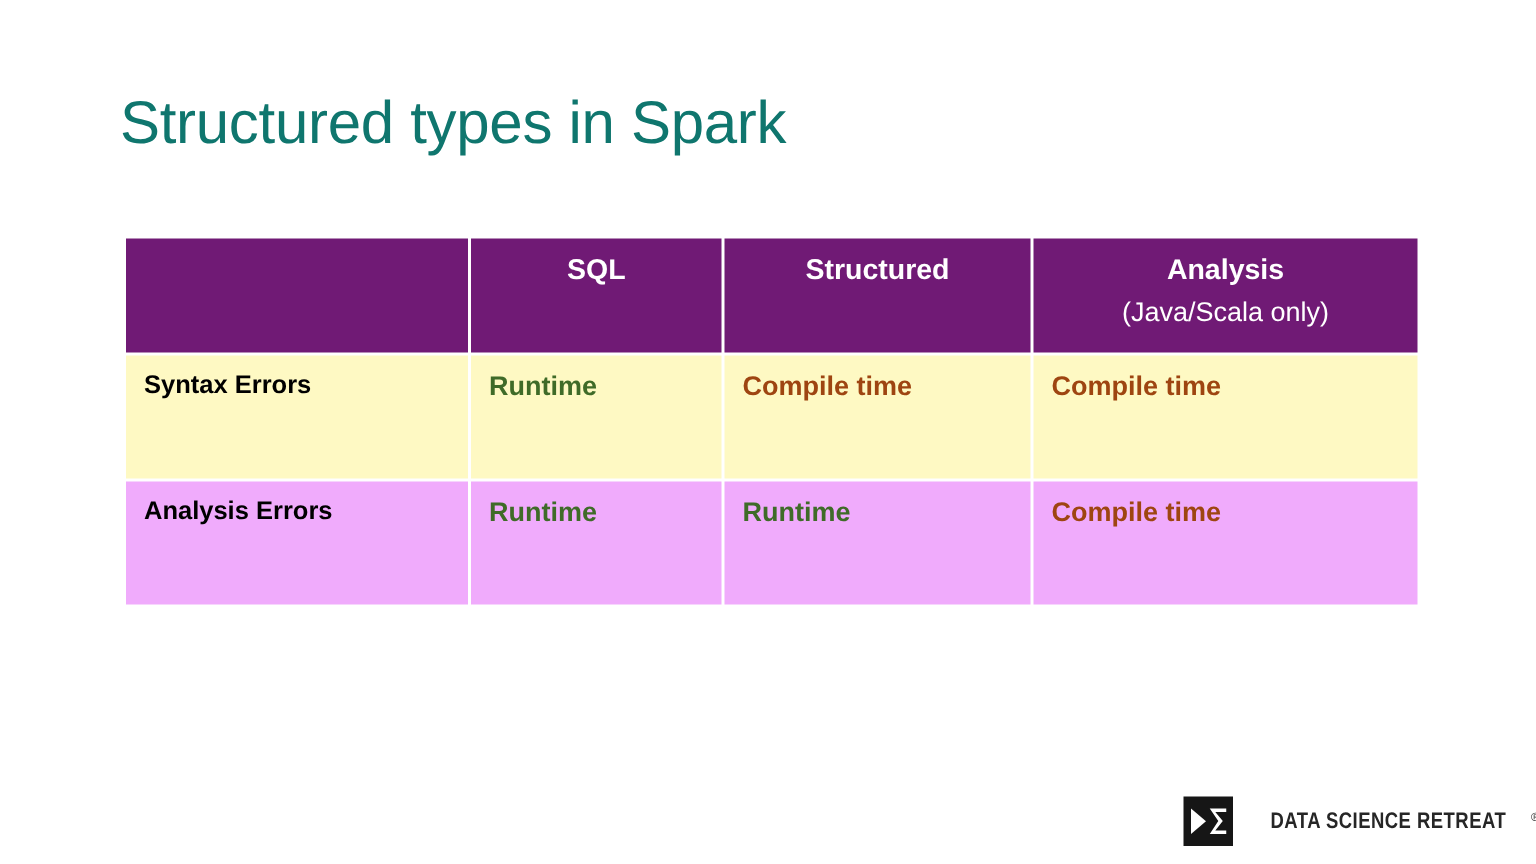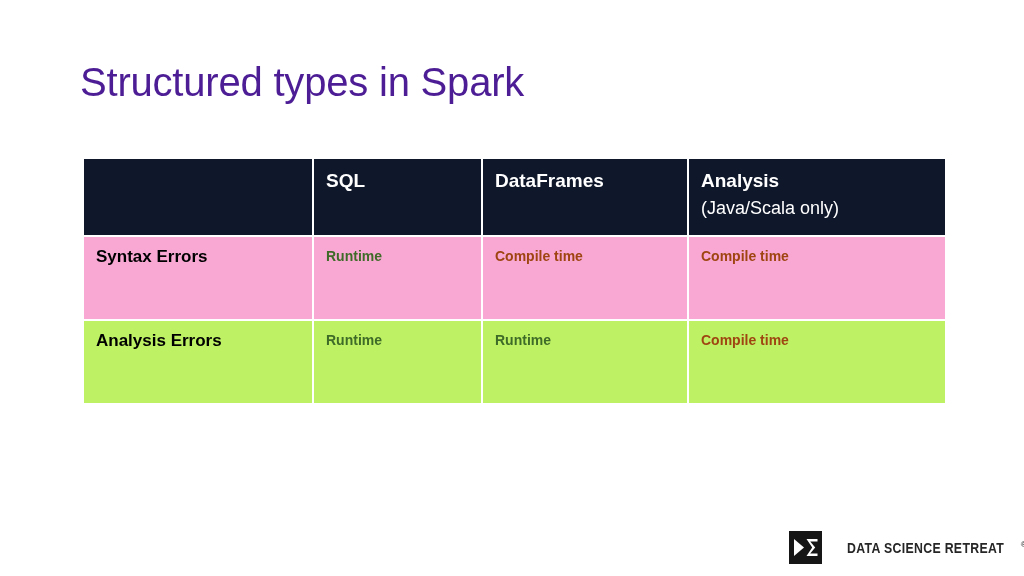--- a/index.html
+++ b/index.html
@@ -22,21 +22,21 @@
     background: #ffffff;
   }
 
   
   .slide-title {
     position: absolute;
     left: 80px;
     top: 58px;
     font-size: 40px;
     font-weight: 400;
-    color: #4c1d95;
+    color: #0f766e;
     letter-spacing: -0.2px;
     white-space: nowrap;
     line-height: 1.2;
   }
 
   
   .table-wrap {
     position: absolute;
     left: 82px;
     top: 157px;
@@ -53,50 +53,51 @@
     padding: 10px 12px 0 12px;
   }
 
   col.c1 { width: 228px; }
   col.c2 { width: 167px; }
   col.c3 { width: 204px; }
   col.c4 { width: 256px; }
 
   
   tr.header-row td {
-    background: #0f172a;
+    background: #701a75;
     height: 66px;
     color: #ffffff;
+    text-align: center;
   }
   .hdr-main {
     font-size: 19px;
     font-weight: bold;
     line-height: 1.25;
     display: block;
   }
   .hdr-sub {
     font-size: 18px;
     font-weight: 400;
     line-height: 1.35;
     display: block;
     margin-top: 3px;
   }
 
   
-  tr.row-a td { background: #f9a8d4; height: 72px; margin-left: 30px; }
-  tr.row-b td { background: #bef264; height: 72px; }
+  tr.row-a td { background: #fef9c3; height: 72px; margin-left: 30px; }
+  tr.row-b td { background: #f0abfc; height: 72px; }
 
   .row-label {
     font-size: 17px;
     font-weight: bold;
     color: #000000;
     line-height: 1.2;
   }
   .cell-value {
-    font-size: 14px;
+    font-size: 18px;
     font-weight: bold;
     line-height: 1.2;
   }
   .val-runtime { color: #3F6B28; }
   .val-compile { color: #9E4511; text-align: right; }
 
   
   .logo {
     position: absolute;
     left: 789px;
@@ -153,21 +154,21 @@
       </colgroup>
       <tbody>
         <tr class="header-row">
           <td>
             <span class="hdr-main"></span>
           </td>
           <td>
             <span class="hdr-main">SQL</span>
           </td>
           <td>
-            <span class="hdr-main">DataFrames</span>
+            <span class="hdr-main">Structured</span>
           </td>
           <td>
             <span class="hdr-main">Analysis</span>
             <span class="hdr-sub">(Java/Scala only)</span>
           </td>
         </tr>
 
         <tr class="row-a">
           <td>
             <span class="row-label">Syntax Errors</span>

